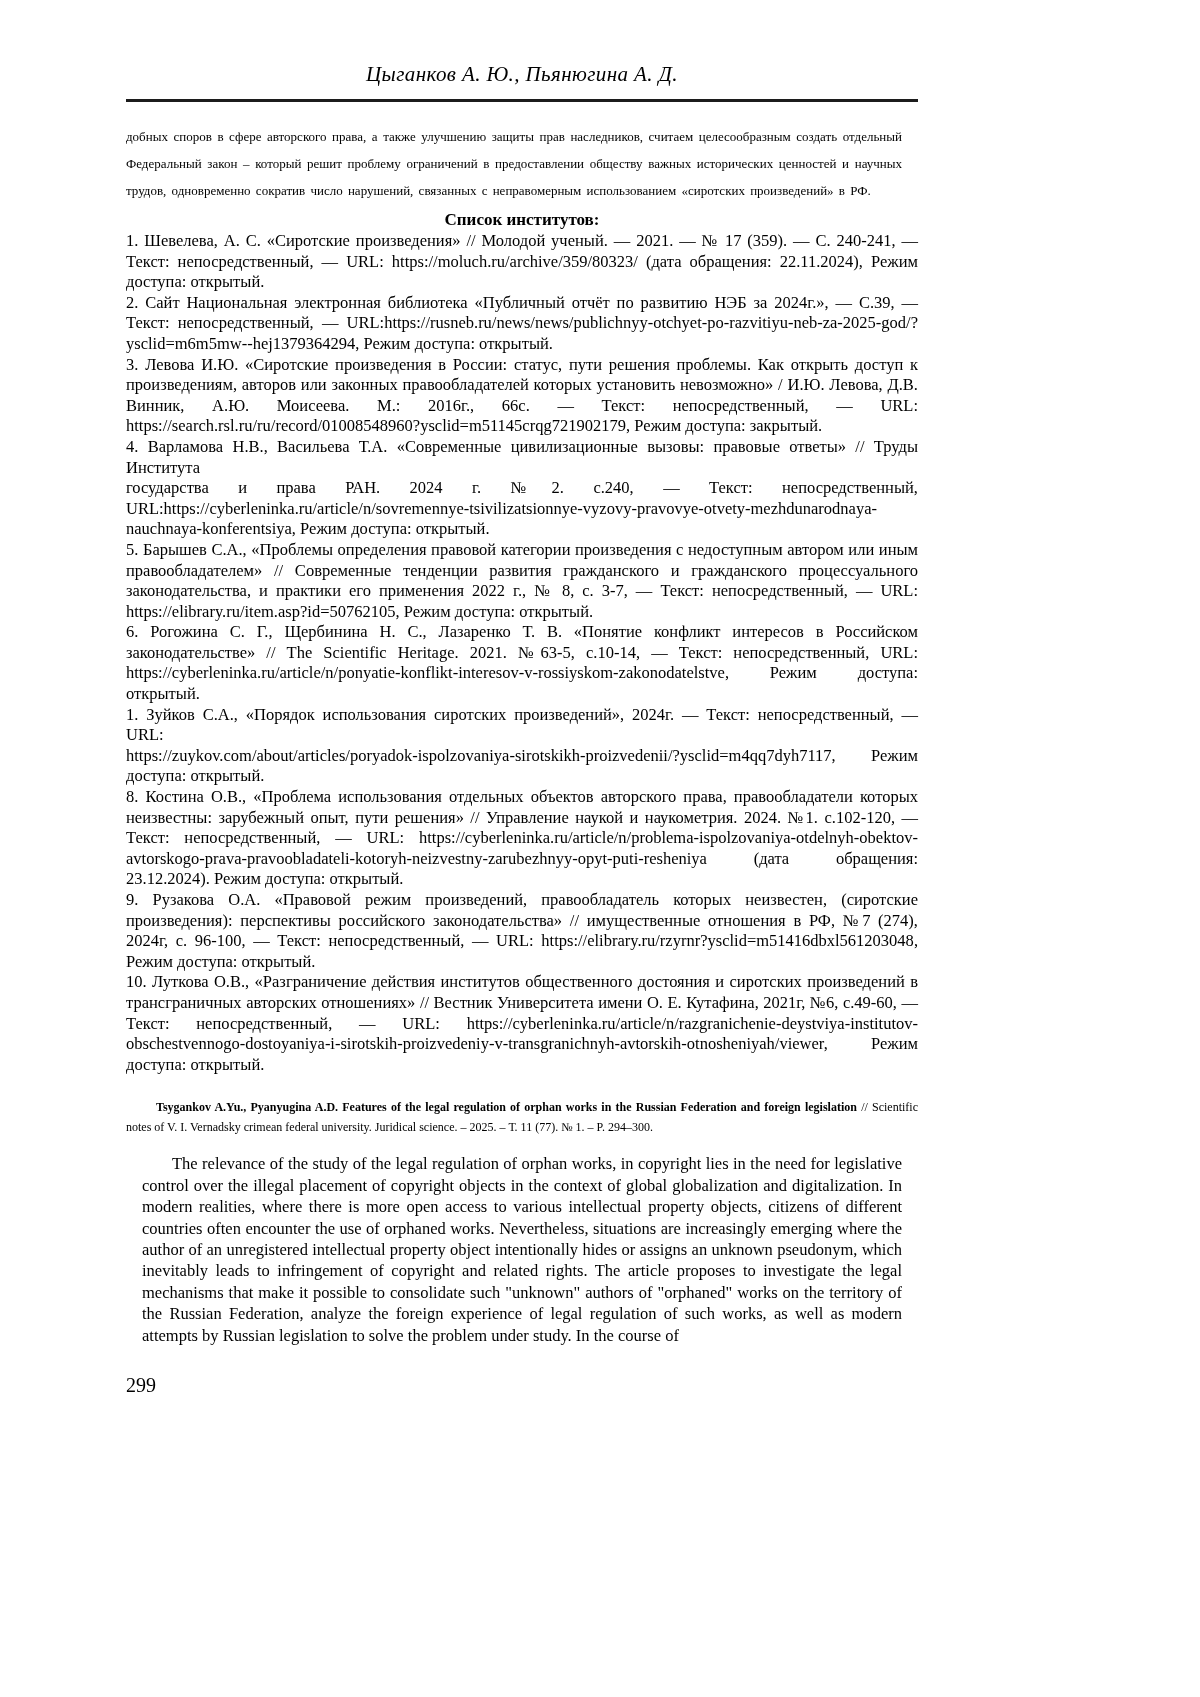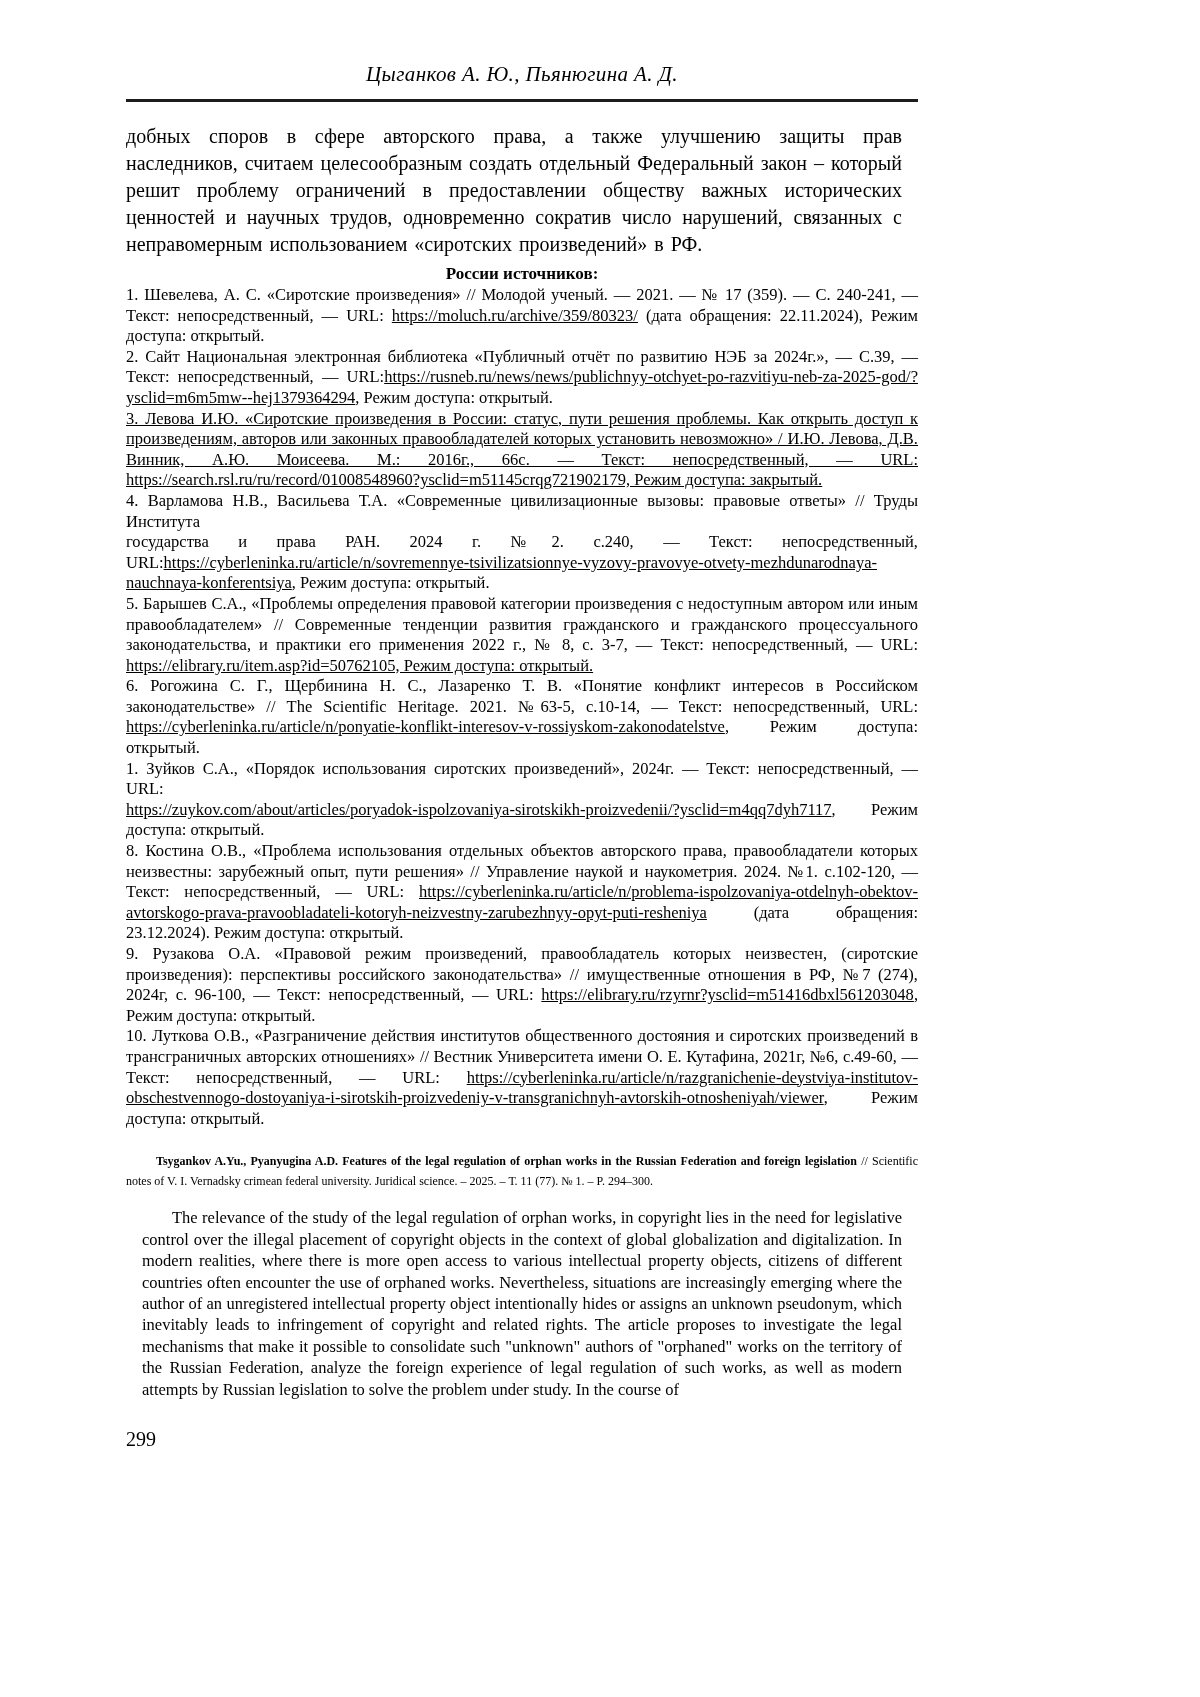--- a/index.html
+++ b/index.html
@@ -22,41 +22,41 @@
     letter-spacing: 0.4px;
   }
   .header-rule {
     border: none;
     height: 0;
     border-top: 3px solid #1c1c1c;
     margin: 11px 0 0 0;
   }
   .intro {
     margin: 21px 16px 0 0;
-    font-size: 20px;
+    font-size: 13px;
     line-height: 27px;
     text-align: justify;
     word-spacing: 2px;
   }
   .sources-heading {
     margin: 5px 0 1px 0;
     text-align: center;
     font-weight: bold;
     font-size: 17px;
     line-height: 21px;
   }
   .refs { margin: 0; }
   .ref {
     margin: 0;
     font-size: 16.5px;
     line-height: 20.6px;
     text-align: justify;
     overflow-wrap: anywhere;
   }
-  .ref .link, .abstract-citation .link { text-decoration: underline; }
+  .ref .link, .abstract-citation .link { }
   .abstract-citation {
     margin: 22px 0 0 0;
     font-size: 12px;
     line-height: 20px;
     text-align: justify;
     text-indent: 30px;
   }
   .abstract-citation .b { font-weight: bold; }
   .abstract-body {
     margin: 16px;
@@ -75,21 +75,21 @@
 <body>
 
 <div class="page">
 
   <div class="running-title">Цыганков А. Ю., Пьянюгина А. Д.</div>
 
   <hr class="header-rule">
 
   <p class="intro">добных споров в сфере авторского права, а также улучшению защиты прав наследников, считаем целесообразным создать отдельный Федеральный закон – который решит проблему ограничений в предоставлении обществу важных исторических ценностей и научных трудов, одновременно сократив число нарушений, связанных с неправомерным использованием «сиротских произведений» в РФ.</p>
 
-  <p class="sources-heading">России источников:</p>
+  <p class="sources-heading">Список институтов:</p>
 
   <div class="refs">
     <p class="ref"><span class="plain">1. Шевелева, А. С. «Сиротские произведения» // Молодой ученый. — 2021. — № 17 (359). — С. 240-241, — Текст: непосредственный, — URL: </span><span class="link">https://moluch.ru/archive/359/80323/</span><span class="plain"> (дата обращения: 22.11.2024), Режим доступа: открытый.</span></p>
     <p class="ref"><span class="plain">2. Сайт Национальная электронная библиотека «Публичный отчёт по развитию НЭБ за 2024г.», — С.39, — Текст: непосредственный, — URL:</span><span class="link">https://rusneb.ru/news/news/publichnyy-otchyet-po-razvitiyu-neb-za-2025-god/?ysclid=m6m5mw--hej1379364294</span><span class="plain">, Режим доступа: открытый.</span></p>
     <p class="ref"><span class="link">3. Левова И.Ю. «Сиротские произведения в России: статус, пути решения проблемы. Как открыть доступ к произведениям, авторов или законных правообладателей которых установить невозможно» / И.Ю. Левова, Д.В. Винник, А.Ю. Моисеева. М.: 2016г., 66с. — Текст: непосредственный, — URL: https://search.rsl.ru/ru/record/01008548960?ysclid=m51145crqg721902179, Режим доступа: закрытый.</span></p>
     <p class="ref"><span class="plain">4.  Варламова Н.В., Васильева Т.А. «Современные цивилизационные вызовы: правовые ответы» // Труды Института</span><br><span class="plain">государства и права РАН. 2024 г. №2. с.240, — Текст: непосредственный, URL:</span><span class="link">https://cyberleninka.ru/article/n/sovremennye-tsivilizatsionnye-vyzovy-pravovye-otvety-mezhdunarodnaya-nauchnaya-konferentsiya</span><span class="plain">, Режим доступа: открытый.</span></p>
     <p class="ref"><span class="plain">5. Барышев С.А., «Проблемы определения правовой категории произведения с недоступным автором или иным правообладателем» // Современные тенденции развития гражданского и гражданского процессуального законодательства, и практики его применения 2022 г., № 8, с. 3-7, — Текст: непосредственный, — URL: </span><span class="link">https://elibrary.ru/item.asp?id=50762105, Режим доступа: открытый.</span></p>
     <p class="ref"><span class="plain">6.  Рогожина С. Г., Щербинина Н. С., Лазаренко Т. В. «Понятие конфликт интересов в Российском законодательстве» // The Scientific Heritage. 2021. №63-5, с.10-14, — Текст: непосредственный, URL: </span><span class="link">https://cyberleninka.ru/article/n/ponyatie-konflikt-interesov-v-rossiyskom-zakonodatelstve</span><span class="plain">, Режим доступа: открытый.</span></p>
     <p class="ref"><span class="plain">1.  Зуйков С.А., «Порядок использования сиротских произведений», 2024г. — Текст: непосредственный, — URL:</span><br><span class="link">https://zuykov.com/about/articles/poryadok-ispolzovaniya-sirotskikh-proizvedenii/?ysclid=m4qq7dyh7117</span><span class="plain">, Режим доступа: открытый.</span></p>
     <p class="ref"><span class="plain">8. Костина О.В., «Проблема использования отдельных объектов авторского права, правообладатели которых неизвестны: зарубежный опыт, пути решения» // Управление наукой и наукометрия. 2024. №1. с.102-120, — Текст: непосредственный, — URL: </span><span class="link">https://cyberleninka.ru/article/n/problema-ispolzovaniya-otdelnyh-obektov-avtorskogo-prava-pravoobladateli-kotoryh-neizvestny-zarubezhnyy-opyt-puti-resheniya</span><span class="plain"> (дата обращения: 23.12.2024). Режим доступа: открытый.</span></p>

